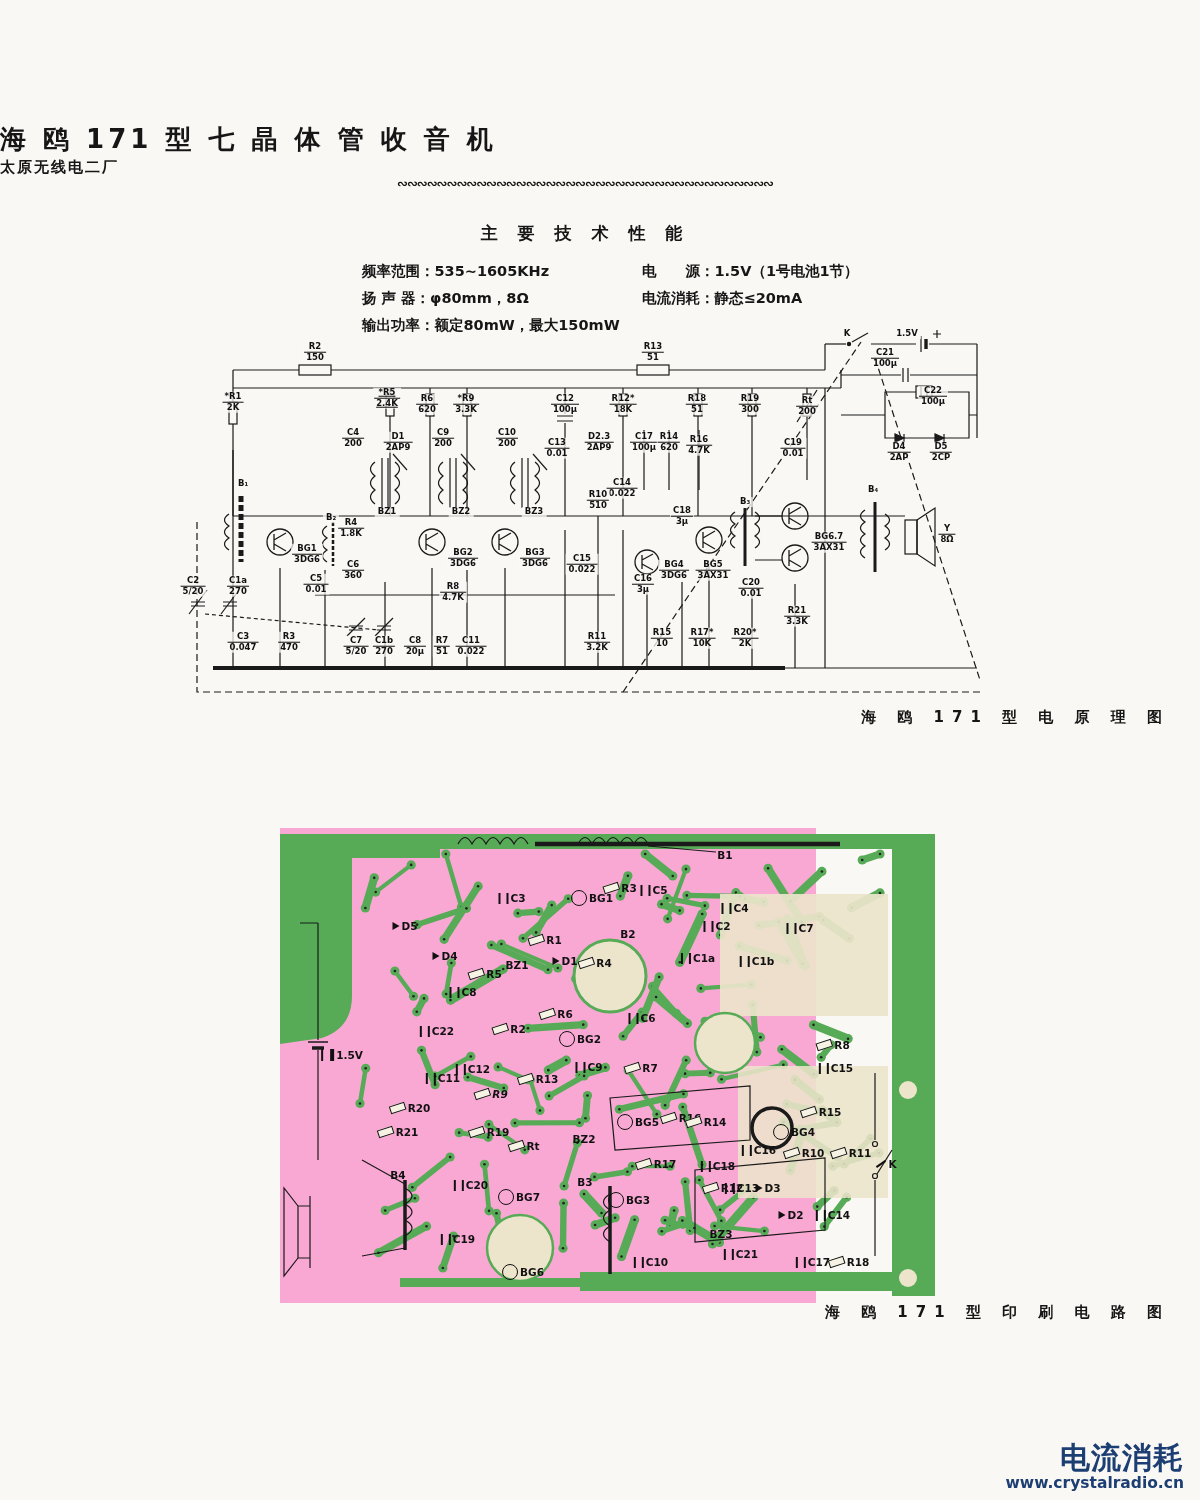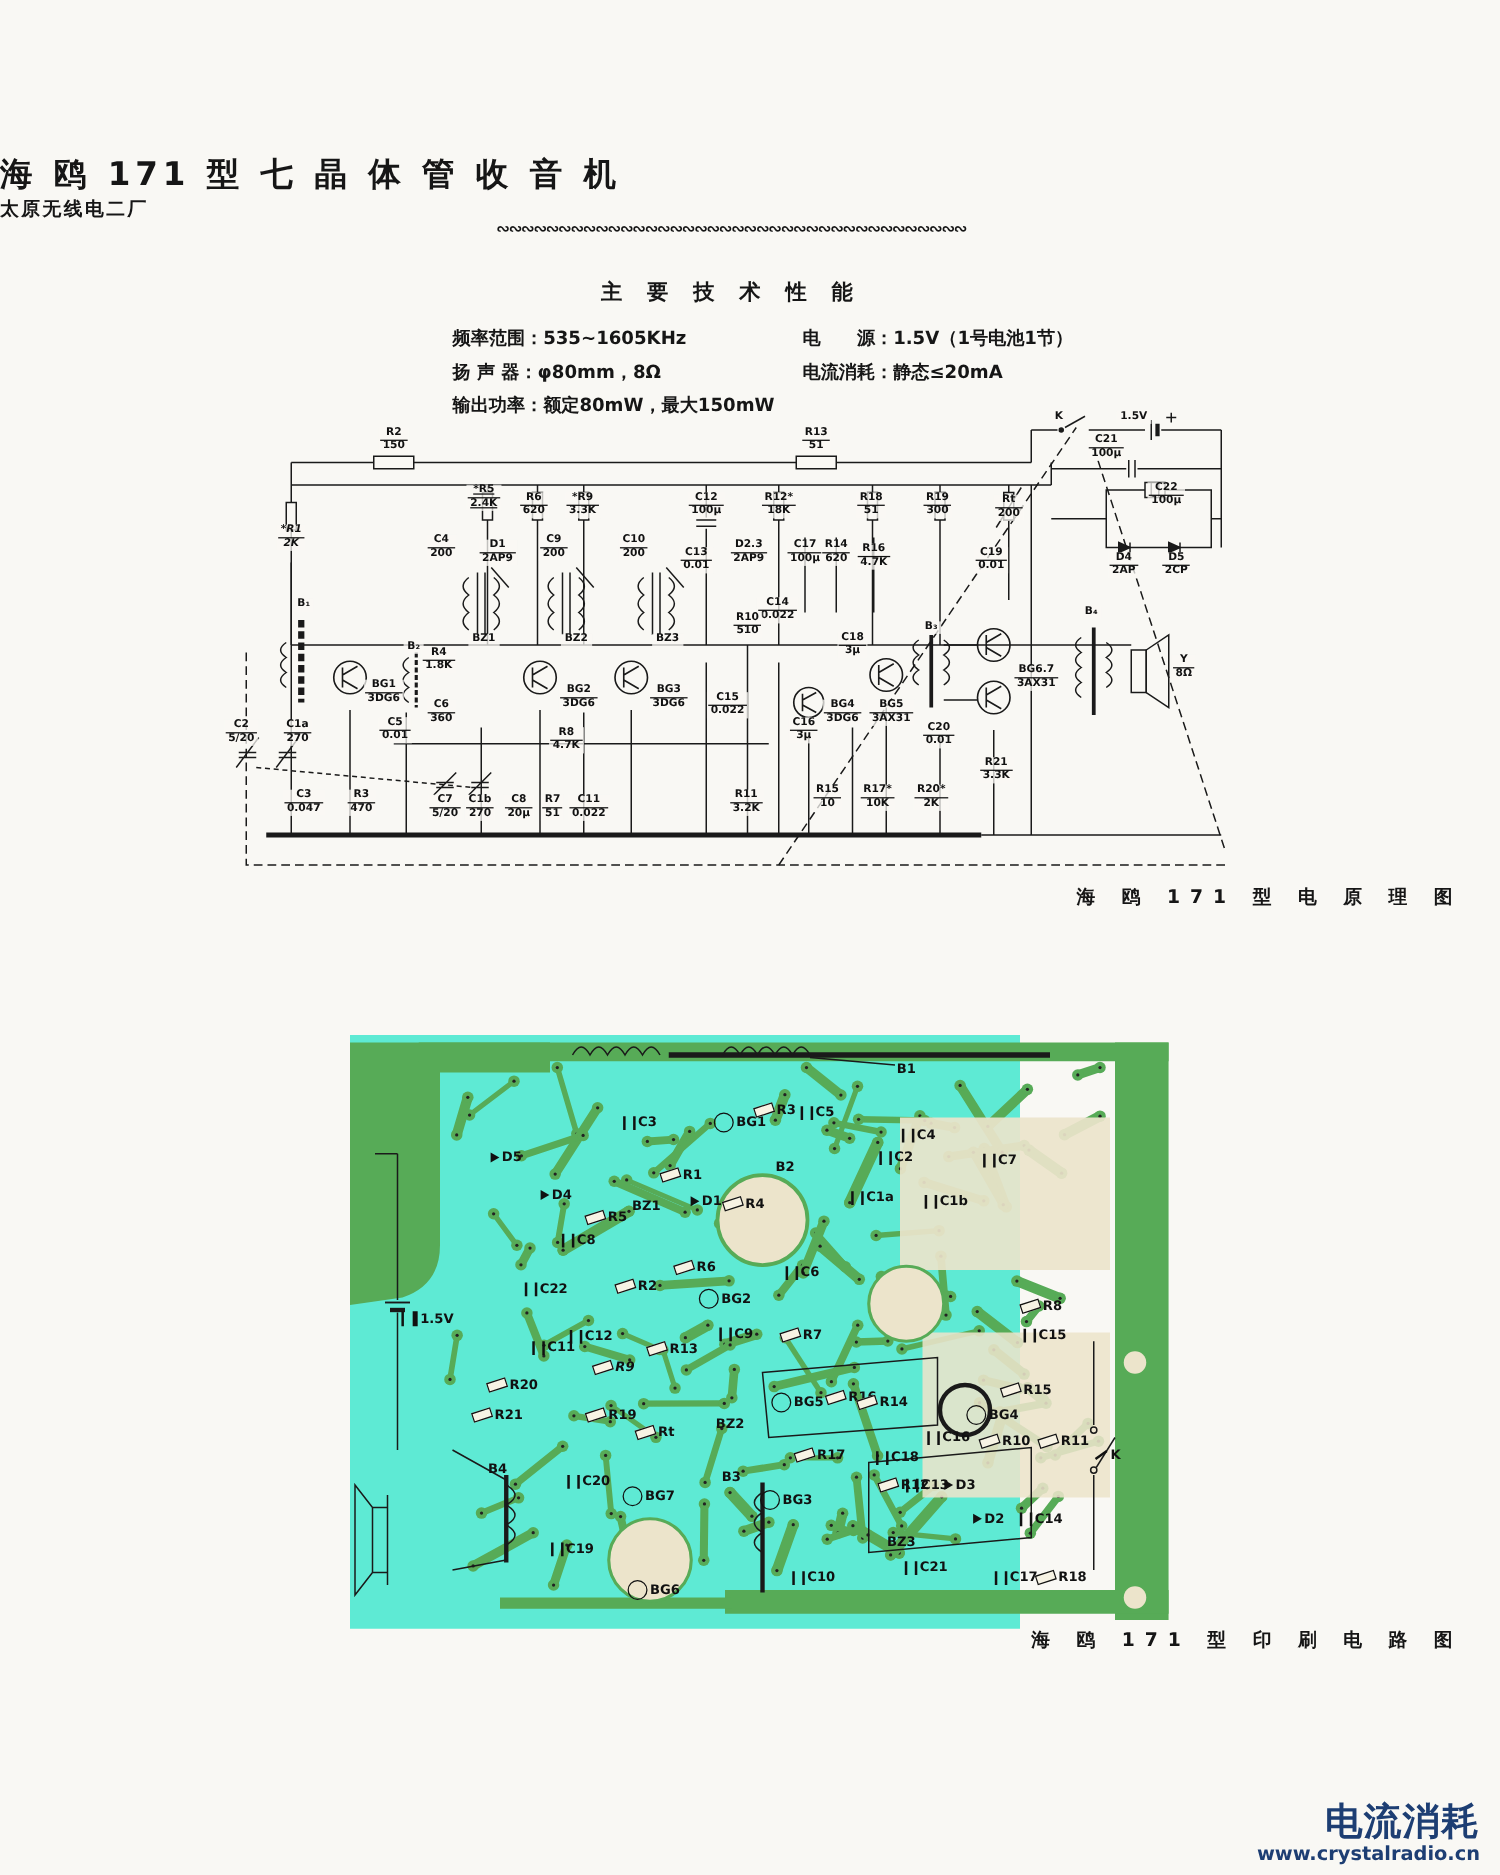--- a/index.html
+++ b/index.html
@@ -21,21 +21,21 @@
   .schematic{position:absolute;left:185px;top:330px;width:810px;height:375px;}
   .schematic svg{position:absolute;left:0;top:0;}
   .slabel{position:absolute;transform:translate(-50%,-50%);text-align:center;font-size:8.5px;font-weight:700;line-height:1.15;color:#111;background:rgba(249,248,244,.75);padding:0 1px;}
   .sname{display:block;padding:0 2px;}
   .sval{display:block;border-top:1px solid #111;padding:0 2px;}
   .caption{position:absolute;left:0;width:1170px;text-align:right;font-size:15px;font-weight:700;letter-spacing:8px;}
   .caption-1{top:708px;}
   .caption-2{top:1303px;}
 
   
-  .pcb{position:absolute;left:280px;top:828px;width:536px;height:475px;background:#5eead4;}
+  .pcb{position:absolute;left:280px;top:828px;width:536px;height:475px;background:#f9a8d4;}
   .pcb svg{position:absolute;left:0;top:0;}
   .plabel{position:absolute;transform:translate(-50%,-50%);display:flex;align-items:center;gap:2px;font-size:10.5px;font-weight:700;color:#111;white-space:nowrap;}
   .pglyph{display:none;}
   .t-r .pglyph{display:inline-block;width:14px;height:6px;border:1.5px solid #111;background:#f7f3e4;transform:rotate(-18deg);}
   .t-c .pglyph{display:inline-block;width:6px;height:11px;border-left:2.5px solid #111;border-right:2.5px solid #111;}
   .t-d .pglyph{display:inline-block;width:0;height:0;border-top:4px solid transparent;border-bottom:4px solid transparent;border-left:7px solid #111;}
   .t-q .pglyph{display:inline-block;width:14px;height:14px;border:1.8px solid #111;border-radius:50%;background:transparent;}
   .t-sw .pglyph{display:inline-block;width:11px;height:2px;background:#111;transform:rotate(-35deg);}
   .t-bat .pglyph{display:inline-block;width:7px;height:12px;border-left:2px solid #111;border-right:4px solid #111;}
 
@@ -209,21 +209,21 @@
 
       </div>
       <div class="slabel" style="left: 722px; top: 4px;">
         <span class="sname">1.5V</span>
 
       </div>
       <div class="slabel" style="left: 700px; top: 28px;">
         <span class="sname">C21</span>
         <span class="sval">100μ</span>
       </div>
-      <div class="slabel" style="left: 48px; top: 100px; font-style: italic;">
+      <div class="slabel" style="left: 48px; top: 72px;">
         <span class="sname">*R1</span>
         <span class="sval">2K</span>
       </div>
       <div class="slabel" style="left: 202px; top: 68px; text-decoration: underline;">
         <span class="sname">*R5</span>
         <span class="sval">2.4K</span>
       </div>
       <div class="slabel" style="left: 242px; top: 74px;">
         <span class="sname">R6</span>
         <span class="sval">620</span>

